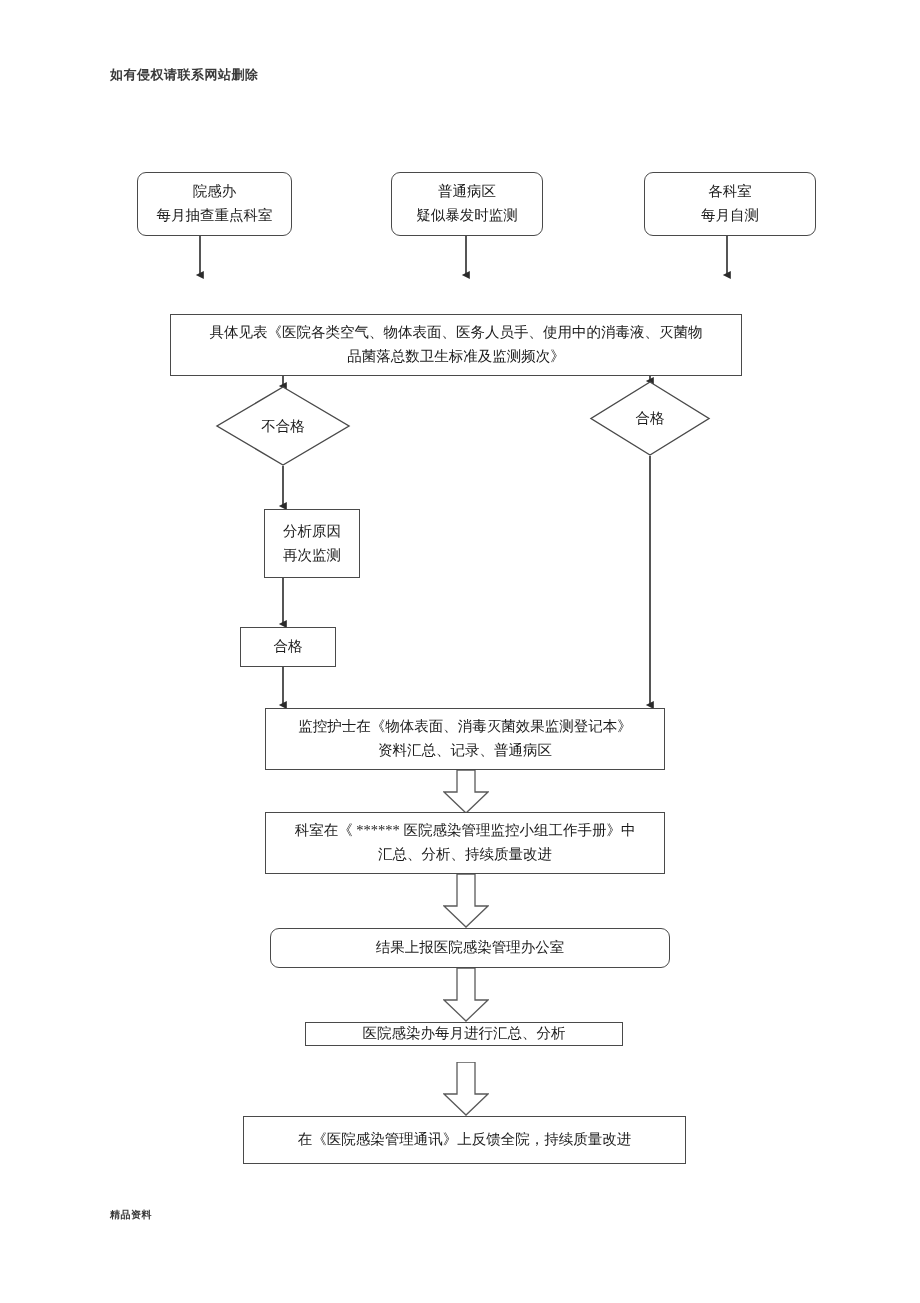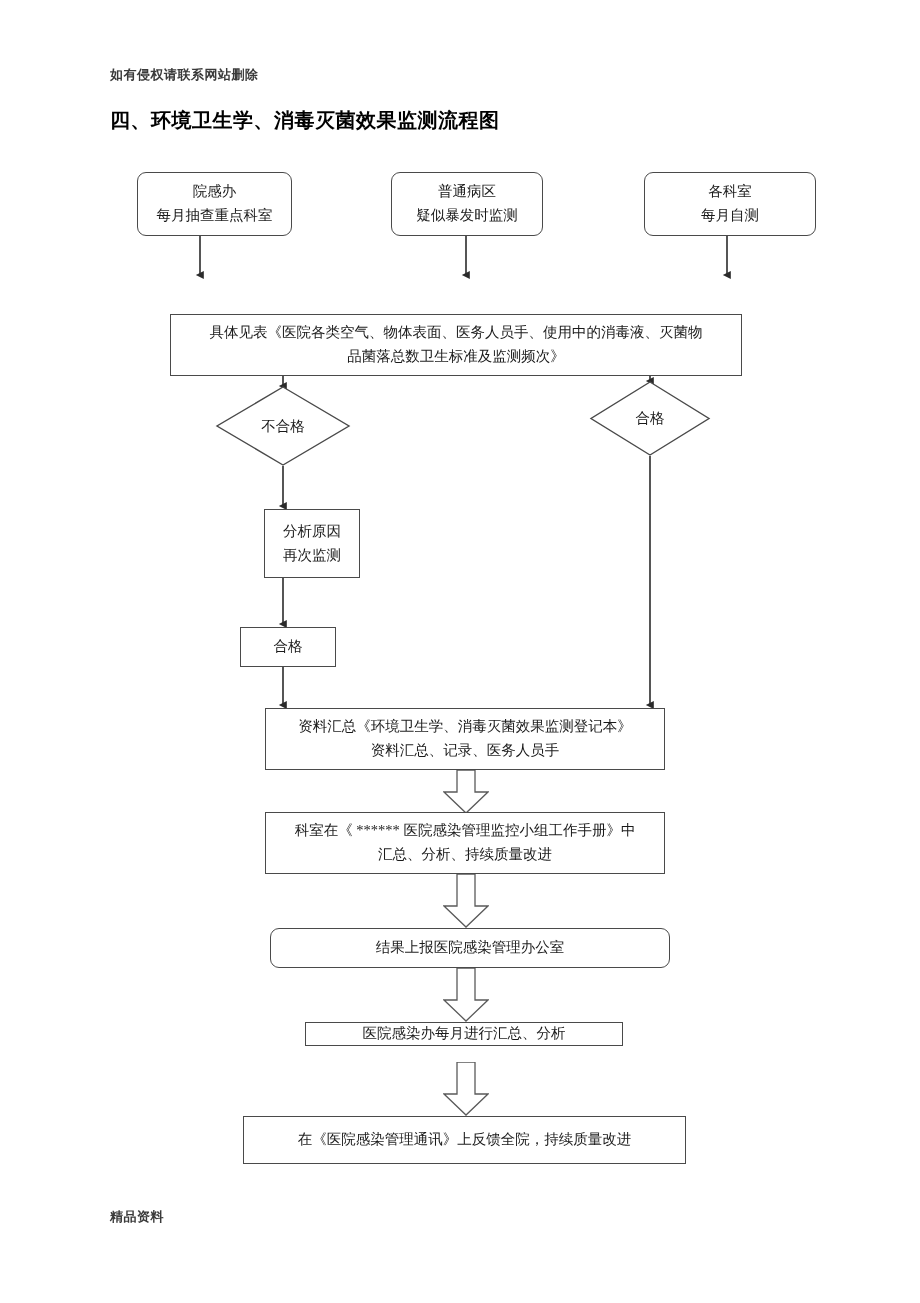--- a/index.html
+++ b/index.html
@@ -28,21 +28,21 @@
     font-weight: bold;
     color: #3a3a3a;
     letter-spacing: 0.5px;
     white-space: nowrap;
   }
   .watermark-bottom {
     position: absolute;
     left: 110px;
     top: 1208px;
     font-family: "DejaVu Sans", "Liberation Sans", sans-serif;
-    font-size: 13px;
+    font-size: 10px;
     font-weight: bold;
     color: #3a3a3a;
     letter-spacing: 0.5px;
     white-space: nowrap;
   }
   .doc-title {
     position: absolute;
     left: 110px;
     top: 107px;
     font-size: 20px;
@@ -100,21 +100,20 @@
   }
   .blockarrow svg { display: block; }
 </style>
 </head>
 <body>
 
 <div id="page">
 
   <div class="watermark-top">如有侵权请联系网站删除</div>
 
-  <div class="doc-title">四、环境卫生学、消毒灭菌效果监测流程图</div>
 
   <svg id="wires" viewBox="0 0 920 1303" xmlns="http://www.w3.org/2000/svg">
     <defs>
       <marker id="ah" markerWidth="9" markerHeight="9" refX="4.5" refY="4.2" orient="auto" markerUnits="userSpaceOnUse">
         <path d="M0.6,0.4 L8.4,0.4 L4.5,8.4 Z" fill="#2b2b2b"></path>
       </marker>
     </defs>
     <g stroke="#2b2b2b" stroke-width="1.6" fill="none">
 
       <line x1="200" y1="236" x2="200" y2="275" marker-end="url(#ah)"></line>
@@ -171,22 +170,22 @@
   <div class="node" style="left:240px; top:509px; width:96px; height:69px;margin-left:24px;">
     <span class="ln">分析原因</span>
     <span class="ln">再次监测</span>
   </div>
 
   <div class="node" style="left:240px; top:627px; width:96px; height:40px;">
     <span class="ln">合格</span>
   </div>
 
   <div class="node" style="left:265px; top:708px; width:400px; height:62px;">
-    <span class="ln">资料汇总《环境卫生学、消毒灭菌效果监测登记本》</span>
-    <span class="ln">资料汇总、记录、医务人员手</span>
+    <span class="ln">监控护士在《物体表面、消毒灭菌效果监测登记本》</span>
+    <span class="ln">资料汇总、记录、普通病区</span>
   </div>
 
   <div class="blockarrow" style="left:443px; top:770px; width:46px; height:44px;">
     <svg width="46" height="44" viewBox="0 0 46 44" xmlns="http://www.w3.org/2000/svg">
       <polygon points="14,0 32,0 32,22 45,22 23,43 1,22 14,22" fill="#ffffff" stroke="#5a5a5a" stroke-width="1.3"></polygon>
     </svg>
   </div>
 
   <div class="node" style="left:265px; top:812px; width:400px; height:62px;">
     <span class="ln">科室在《 ******  医院感染管理监控小组工作手册》中</span>

